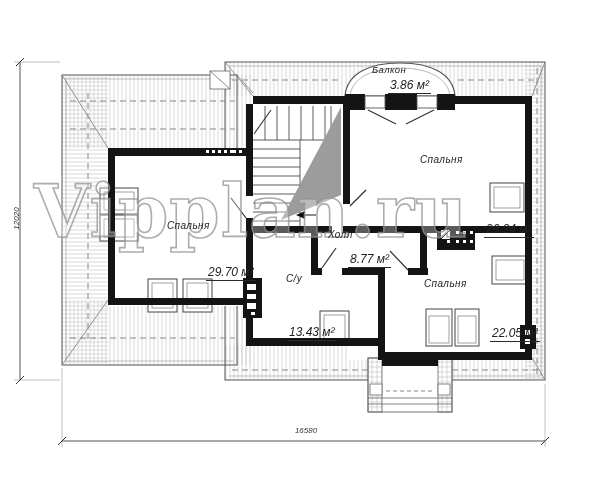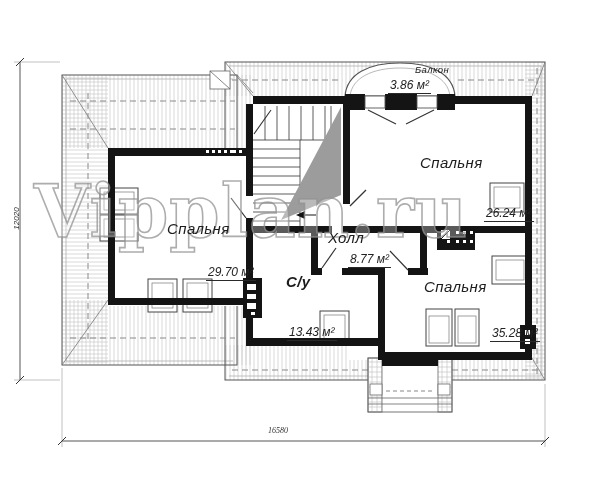--- a/index.html
+++ b/index.html
@@ -6,21 +6,21 @@
   .page{position:relative;width:600px;height:485px;background:#ffffff;overflow:hidden;
         font-family:"Liberation Sans",sans-serif;}
   .page svg{position:absolute;left:0;top:0;z-index:1;}
   .watermark{position:absolute;left:34px;top:176px;z-index:5;
              font-family:"DejaVu Serif",serif;font-weight:bold;font-size:72px;line-height:1;
              color:rgba(255,255,255,0.30);
              -webkit-text-stroke:1.6px rgba(145,145,145,0.75);
              letter-spacing:1px;white-space:nowrap;pointer-events:none;}
   .lbl{position:absolute;z-index:10;font-style:italic;color:#1c1c1c;white-space:nowrap;}
   .title{font-size:15px;letter-spacing:1px;color:#222;}
-  .room-name{font-size:15px;letter-spacing:0.4px;}
+  .room-name{font-size:10px;letter-spacing:0.4px;}
   .room-area{font-size:12px;border-bottom:1px solid #2a2a2a;padding:0 2px 1px 2px;color:#222;}
   .dim{font-size:8px;color:#333;}
   .dim-left{transform:rotate(-90deg);text-align:center;}
 </style>
 </head>
 <body>
 
 <div class="page">
 
 <svg width="600" height="485" viewBox="0 0 600 485">
@@ -249,34 +249,34 @@
     <line x1="62" y1="368" x2="62" y2="447" stroke="#999" stroke-width="0.6"></line>
     <line x1="545" y1="384" x2="545" y2="447" stroke="#999" stroke-width="0.6"></line>
     <line x1="58" y1="445" x2="66" y2="437" stroke="#333" stroke-width="1"></line>
     <line x1="541" y1="445" x2="549" y2="437" stroke="#333" stroke-width="1"></line>
   </g>
 </svg>
 
 <div class="watermark">Vipplan.ru</div>
 
 
-<div class="lbl room-name" style="left:372px;top:64px;font-size:9.5px;margin-left:43px;">Балкон</div>
+<div class="lbl room-name" style="left:372px;top:64px;font-size:9.5px;">Балкон</div>
 <div class="lbl room-area" style="left:388px;top:78px;">3.86 м²</div>
 
 <div class="lbl room-name" style="left:420px;top:154px;">Спальня</div>
-<div class="lbl room-area" style="left:484px;top:206px;">26.24 м²</div>
+<div class="lbl room-area" style="left:484px;top:222px;">26.24 м²</div>
 
 <div class="lbl room-name" style="left:167px;top:220px;">Спальня</div>
 <div class="lbl room-area" style="left:206px;top:265px;">29.70 м²</div>
 
 <div class="lbl room-name" style="left:328px;top:229px;">Холл</div>
 <div class="lbl room-area" style="left:348px;top:252px;">8.77 м²</div>
 
-<div class="lbl room-name" style="left:286px;top:273px;font-weight:bold;">С/у</div>
+<div class="lbl room-name" style="left:286px;top:273px;">С/у</div>
 <div class="lbl room-area" style="left:287px;top:325px;">13.43 м²</div>
 
 <div class="lbl room-name" style="left:424px;top:278px;">Спальня</div>
-<div class="lbl room-area" style="left:490px;top:326px;">35.28 м²</div>
+<div class="lbl room-area" style="left:490px;top:326px;">22.05 м²</div>
 
 <div class="lbl dim dim-left" style="left:-14px;top:214px;width:60px;">12020</div>
-<div class="lbl dim" style="left:248px;top:426px;width:60px;text-align:center;font-family:Liberation Serif, serif;">16580</div>
+<div class="lbl dim" style="left:276px;top:426px;width:60px;text-align:center;">16580</div>
 
 </div>
 
 </body></html>

